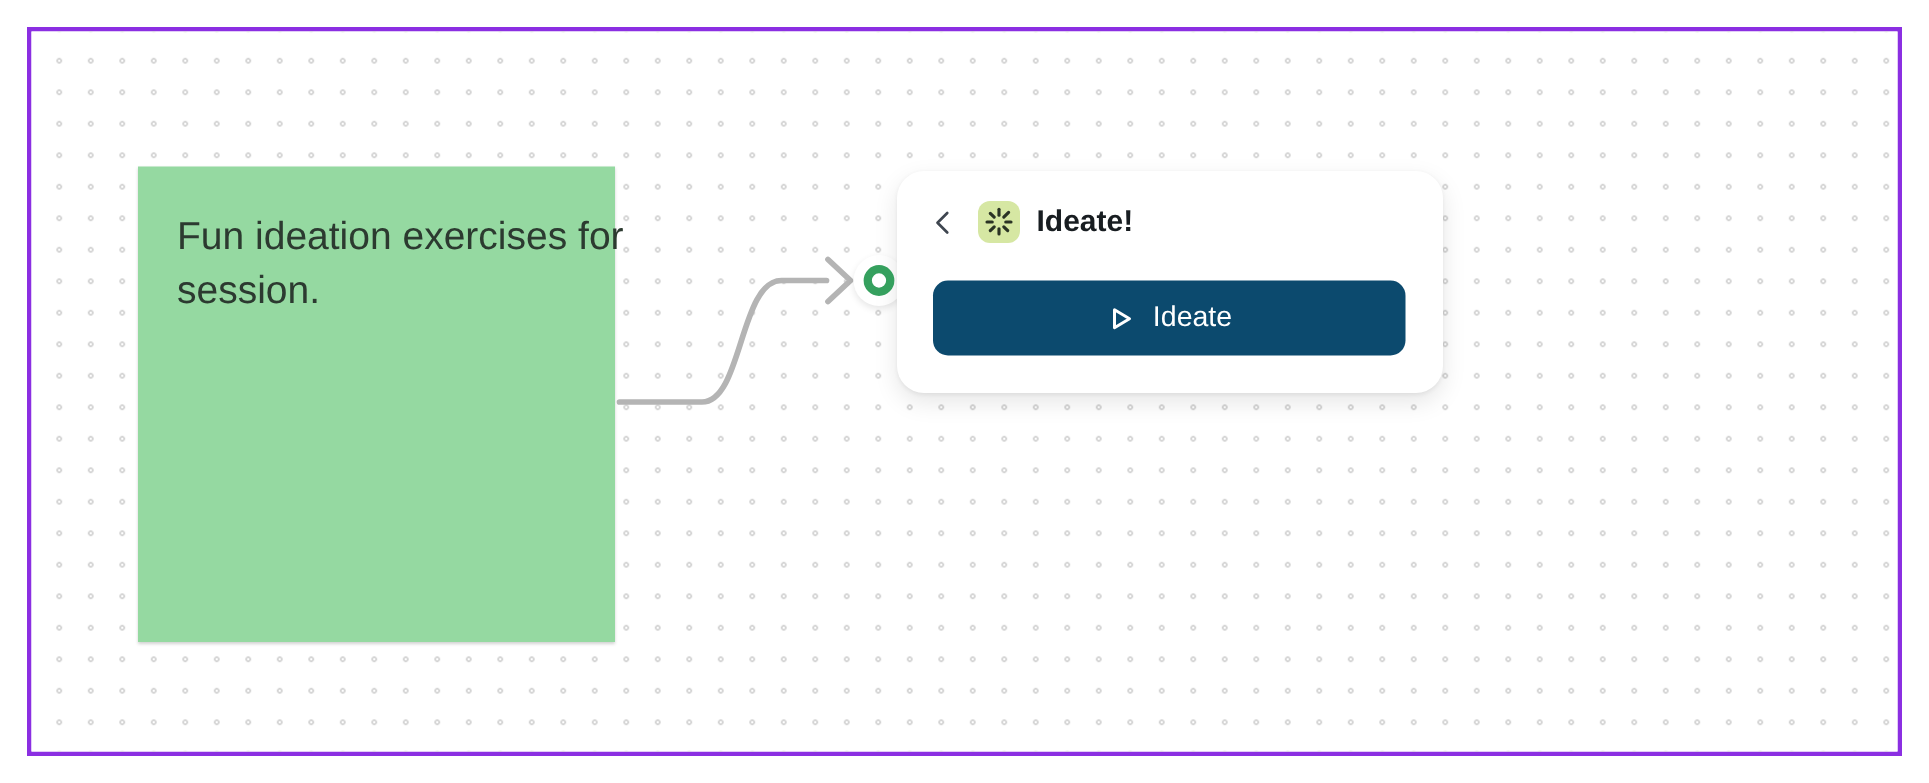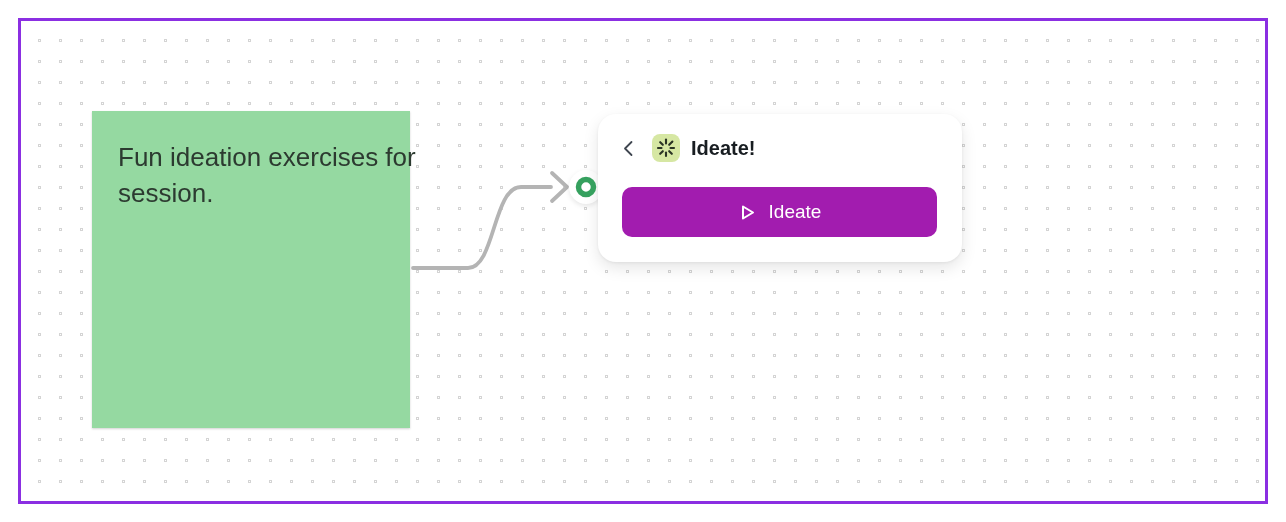--- a/index.html
+++ b/index.html
@@ -95,21 +95,21 @@
     font-weight: 600;
     color: #181d21;
     white-space: nowrap;
   }
   .run-button {
     position: absolute;
     left: 24px; top: 73px;
     width: 315px; height: 50px;
     border: none;
     border-radius: 10px;
-    background: #a21caf;
+    background: #0c4a6e;
     color: #ffffff;
     display: flex; align-items: center; justify-content: center;
     gap: 12px;
     cursor: pointer;
     font-family: "Liberation Sans", sans-serif;
   }
   .run-button-label {
     font-size: 19px;
     font-weight: 500;
     color: #ffffff;

